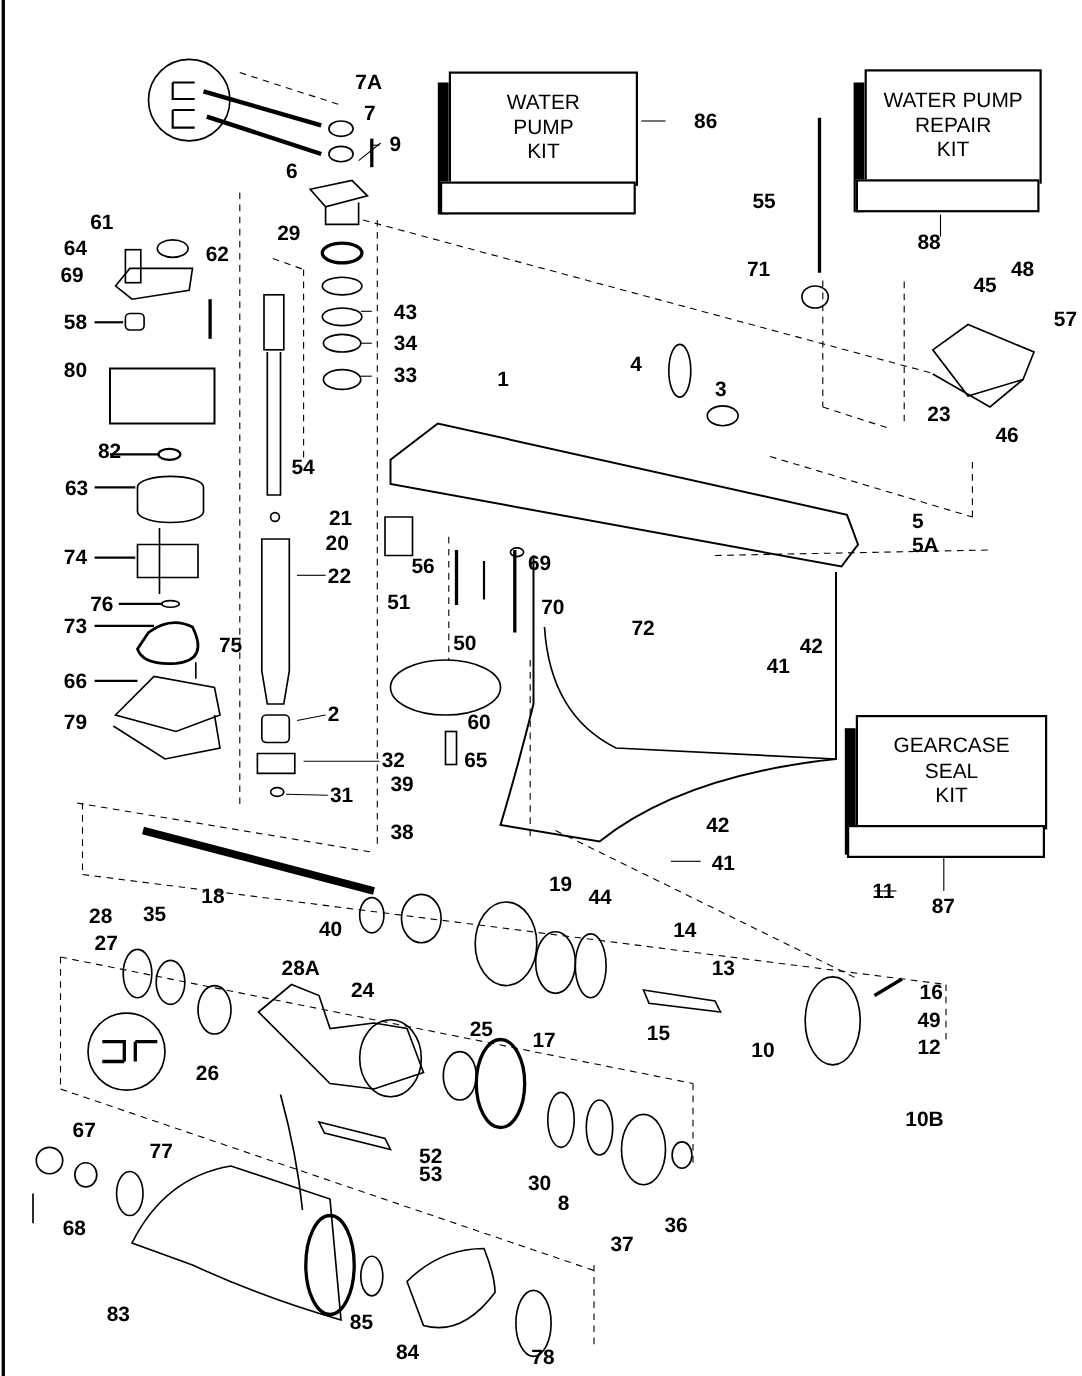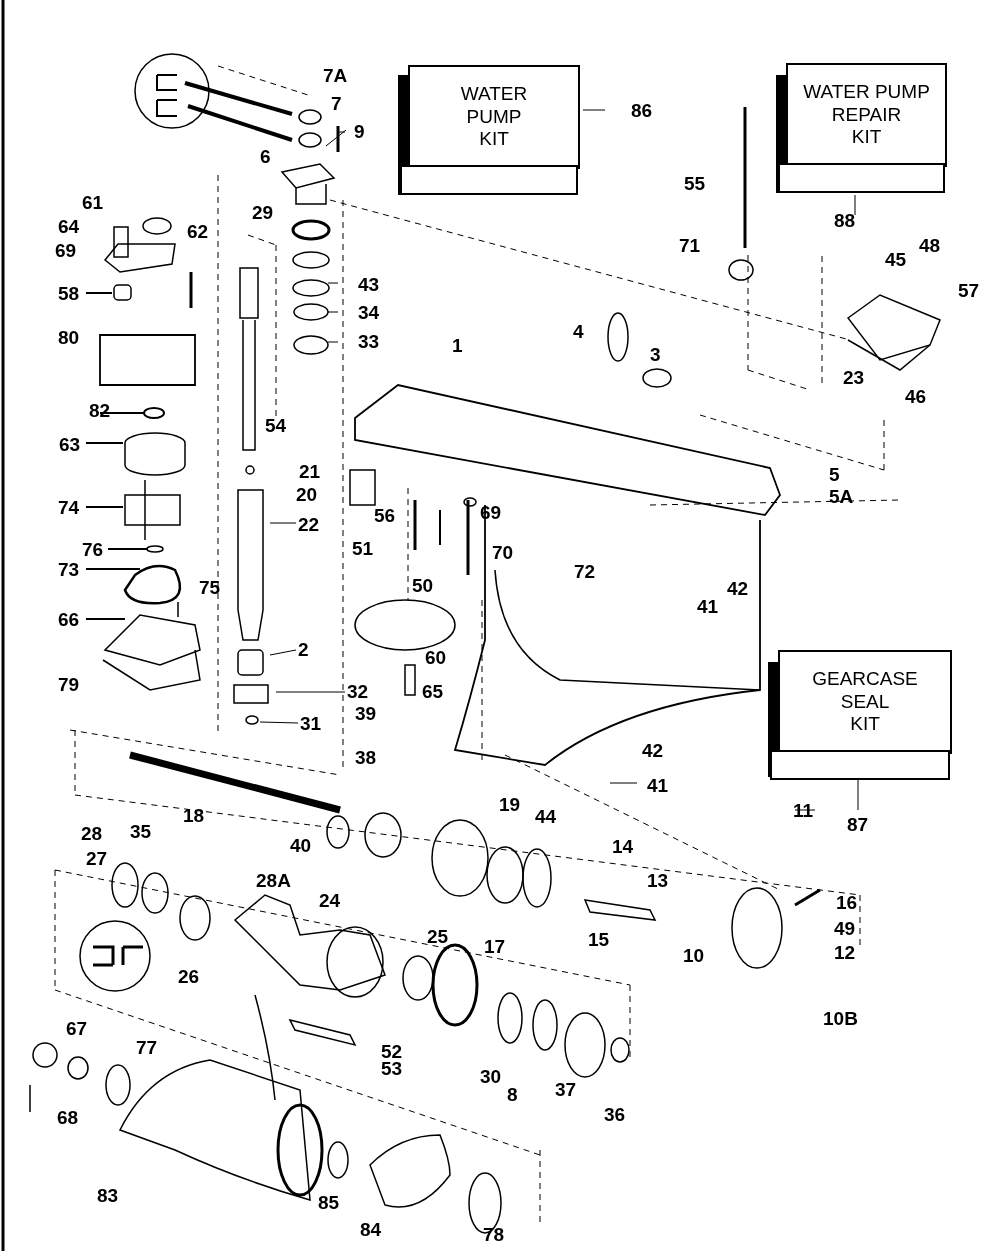--- a/index.html
+++ b/index.html
@@ -223,21 +223,21 @@
   <span class="lbl" style="left:72px;top:401px;margin-left:17px;">82</span>
   <span class="lbl" style="left:59px;top:435px;">63</span>
   <span class="lbl" style="left:299px;top:462px;">21</span>
   <span class="lbl" style="left:296px;top:485px;">20</span>
   <span class="lbl" style="left:298px;top:515px;">22</span>
   <span class="lbl" style="left:58px;top:498px;">74</span>
   <span class="lbl" style="left:82px;top:540px;">76</span>
   <span class="lbl" style="left:58px;top:560px;">73</span>
   <span class="lbl" style="left:199px;top:578px;">75</span>
   <span class="lbl" style="left:58px;top:610px;">66</span>
-  <span class="lbl" style="left:58px;top:675px;">79</span>
+  <span class="lbl" style="left:58px;top:648px;">79</span>
   <span class="lbl" style="left:298px;top:640px;">2</span>
   <span class="lbl" style="left:347px;top:682px;">32</span>
   <span class="lbl" style="left:300px;top:714px;">31</span>
   <span class="lbl" style="left:355px;top:704px;">39</span>
   <span class="lbl" style="left:355px;top:748px;">38</span>
   <span class="lbl" style="left:183px;top:806px;">18</span>
   <span class="lbl" style="left:290px;top:836px;">40</span>
   <span class="lbl" style="left:499px;top:795px;">19</span>
   <span class="lbl" style="left:535px;top:807px;">44</span>
   <span class="lbl" style="left:81px;top:824px;">28</span>
@@ -252,21 +252,21 @@
   <span class="lbl" style="left:381px;top:1059px;">53</span>
   <span class="lbl" style="left:66px;top:1019px;">67</span>
   <span class="lbl" style="left:136px;top:1038px;">77</span>
   <span class="lbl" style="left:57px;top:1108px;">68</span>
   <span class="lbl" style="left:97px;top:1186px;">83</span>
   <span class="lbl" style="left:318px;top:1193px;">85</span>
   <span class="lbl" style="left:360px;top:1220px;">84</span>
   <span class="lbl" style="left:483px;top:1225px;">78</span>
   <span class="lbl" style="left:468px;top:1067px;margin-left:12px;">30</span>
   <span class="lbl" style="left:507px;top:1085px;">8</span>
-  <span class="lbl" style="left:555px;top:1080px;">37</span>
+  <span class="lbl" style="left:555px;top:1122px;">37</span>
   <span class="lbl" style="left:604px;top:1105px;">36</span>
   <span class="lbl" style="left:612px;top:837px;">14</span>
   <span class="lbl" style="left:647px;top:871px;">13</span>
   <span class="lbl" style="left:588px;top:930px;">15</span>
   <span class="lbl" style="left:836px;top:893px;">16</span>
   <span class="lbl" style="left:834px;top:919px;">49</span>
   <span class="lbl" style="left:834px;top:943px;">12</span>
   <span class="lbl" style="left:683px;top:946px;">10</span>
   <span class="lbl" style="left:823px;top:1009px;">10B</span>
   <span class="lbl" style="left:793px;top:801px;">11</span>

